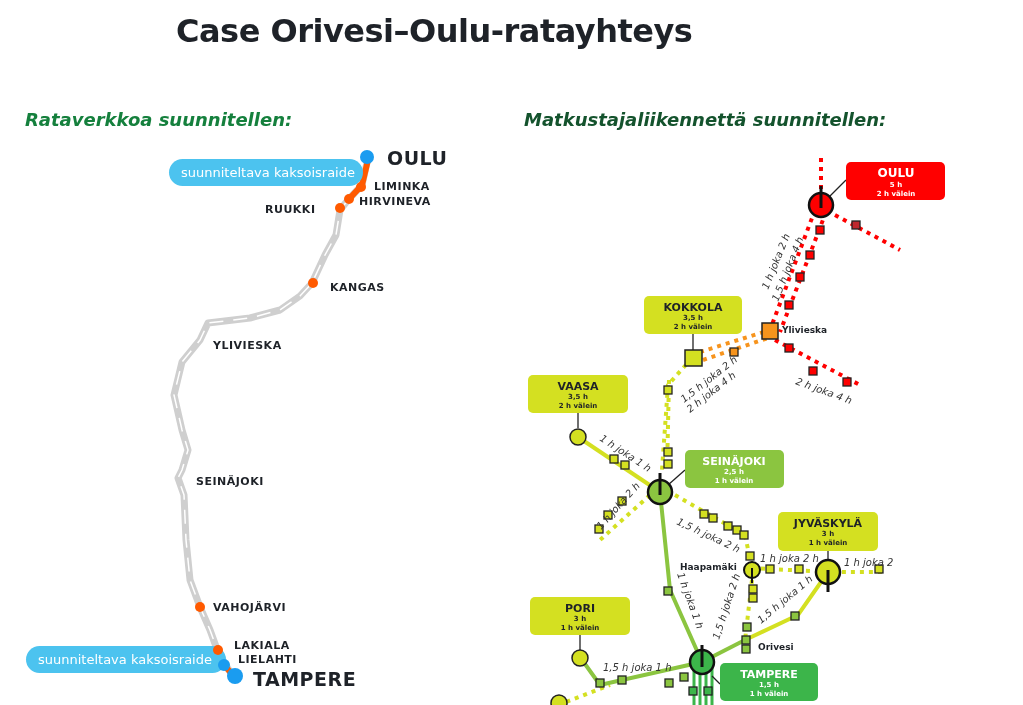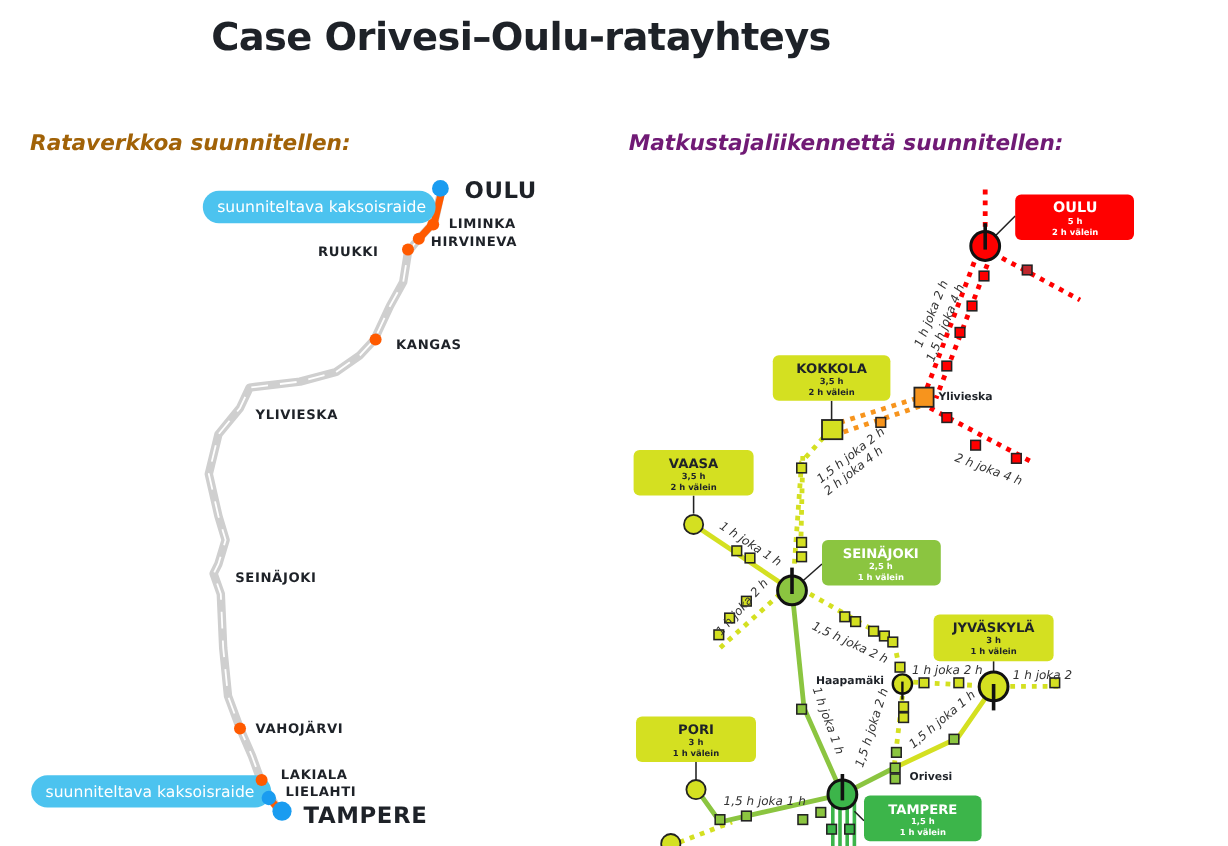--- a/index.html
+++ b/index.html
@@ -1,20 +1,20 @@
 <!DOCTYPE html>
 <html><head>
 <meta charset="utf-8">
 <style>
   html, body { margin:0; padding:0; background:#ffffff; }
   body { width:1023px; height:705px; position:relative; overflow:hidden; font-family:"DejaVu Sans", sans-serif; }
   .title { position:absolute; left:176px; top:12px; font-size:32px; font-weight:bold; color:#1e2228; letter-spacing:-0.5px; }
   .subtitle { position:absolute; top:109px; font-size:18px; font-weight:bold; font-style:italic; }
-  .sub-left { left:25px; color:#a16207; }
-  .sub-right { left:524px; color:#701a75; }
+  .sub-left { left:25px; color:#15803d; }
+  .sub-right { left:524px; color:#14532d; }
   svg { position:absolute; left:0; top:0; }
   .lbl { font-family:"DejaVu Sans", sans-serif; font-weight:bold; fill:#1e2228; letter-spacing:0.5px; }
   .it { font-family:"DejaVu Sans", sans-serif; font-style:italic; fill:#333; font-size:10px; }
   .boxt { font-family:"DejaVu Sans", sans-serif; font-weight:bold; text-anchor:middle; }
 </style>
 </head>
 <body>
 
 <div class="title">Case Orivesi–Oulu-ratayhteys</div>
 <div class="subtitle sub-left">Rataverkkoa suunnitellen:</div>

